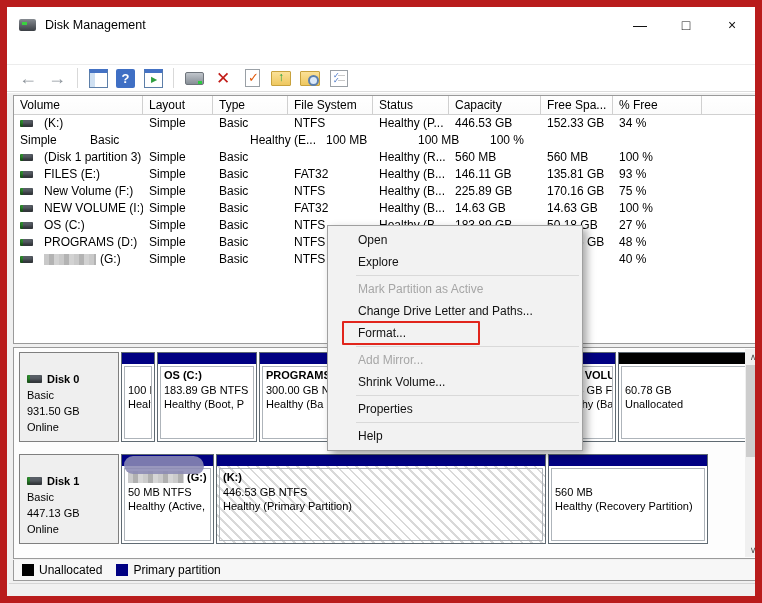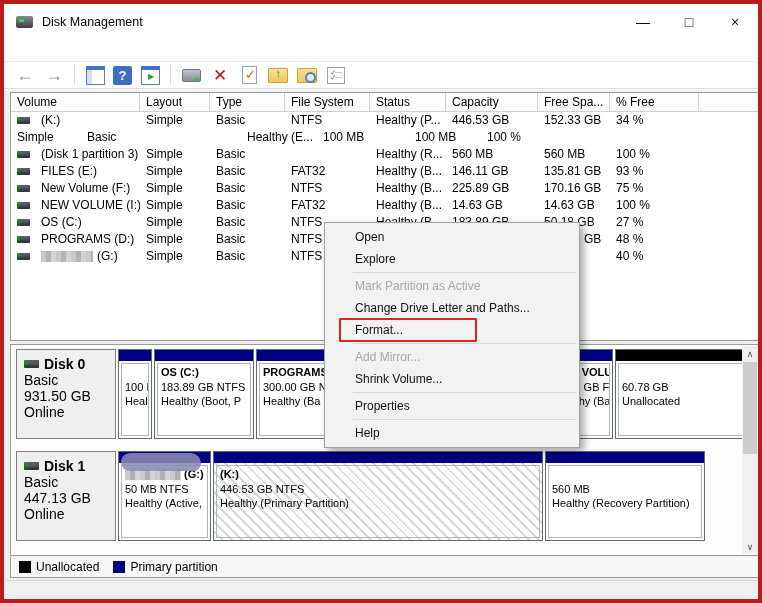--- a/index.html
+++ b/index.html
@@ -1,18 +1,18 @@
 <!DOCTYPE html>
 <html><head>
 <meta charset="utf-8">
 <style>
   * { box-sizing: border-box; margin: 0; padding: 0; }
   body { margin: 0; background: #fff; font-family: "Liberation Sans", "DejaVu Sans", sans-serif; }
   .window { position: relative; width: 762px; height: 603px; background: #fff;
-            border: 4px solid #b91c1c; overflow: hidden; font-size: 12px; color: #000; }
+            border: 7px solid #b91c1c; overflow: hidden; font-size: 12px; color: #000; }
 
   
   .titlebar { position: absolute; left: 0; top: 0; width: 100%; height: 36px; background: #fff;
               display: flex; align-items: center; padding-left: 12px; }
   .app-icon { width: 17px; height: 12px; background: linear-gradient(#868b91, #3a3e44);
               border-radius: 2px; position: relative; margin-right: 9px; }
   .app-icon::after { content: ''; position: absolute; left: 3px; top: 3px; width: 5px; height: 3px; background: #39d23f; }
   .title-text { font-size: 12.5px; }
   .win-controls { position: absolute; right: 0; top: 0; height: 36px; display: flex; }
   .wc { width: 46px; height: 36px; display: flex; align-items: center; justify-content: center;
@@ -79,22 +79,22 @@
            box-shadow: inset 0 -3px 3px rgba(0,0,0,.45); }
   .row.censored .vol-name::before { content: ''; display: inline-block; width: 52px; height: 11px;
       margin-right: 4px; vertical-align: -2px;
       background: repeating-linear-gradient(90deg, #c9c9c9 0 5px, #b3b3b3 5px 10px, #d2d2d2 10px 15px); }
 
   
   .disk-pane { position: absolute; left: 6px; top: 340px; width: 750px; height: 212px;
                background: #fdfdfd; border: 1px solid #9a9a9a; }
   .disk-row { position: absolute; left: 0; height: 90px; width: 100%; }
   .disk-label { position: absolute; left: 5px; top: 0; width: 100px; height: 90px;
-                border: 1px solid #7f7f7f; background: #efefef; padding: 6px 7px;
-                font-size: 14px; line-height: 16px; }
+                border: 1px solid #7f7f7f; background: #efefef; padding: 18px 7px;
+                font-size: 11px; line-height: 16px; }
   .dl-name { display: flex; align-items: center; font-weight: bold; }
   .dicon { width: 15px; height: 8px; border-radius: 1px; margin-right: 5px;
            background: linear-gradient(90deg, #2f8f2f 0 3px, #585e66 3px);
            box-shadow: inset 0 -3px 3px rgba(0,0,0,.45); }
   .part-strip { position: absolute; left: 107px; top: 0; height: 90px; display: flex; gap: 2px; }
   .part { position: relative; height: 90px; background: #fff; border: 1px solid #5f6a72; overflow: hidden; }
   .part-band { position: absolute; left: 0; top: 0; right: 0; height: 11px; background: #000082; }
   .k-unallocated .part-band { background: #000000; }
   .part-body { position: absolute; left: 2px; right: 2px; top: 13px; bottom: 2px;
                border: 1px solid #aeb4ba; padding: 1px 3px; overflow: hidden;

